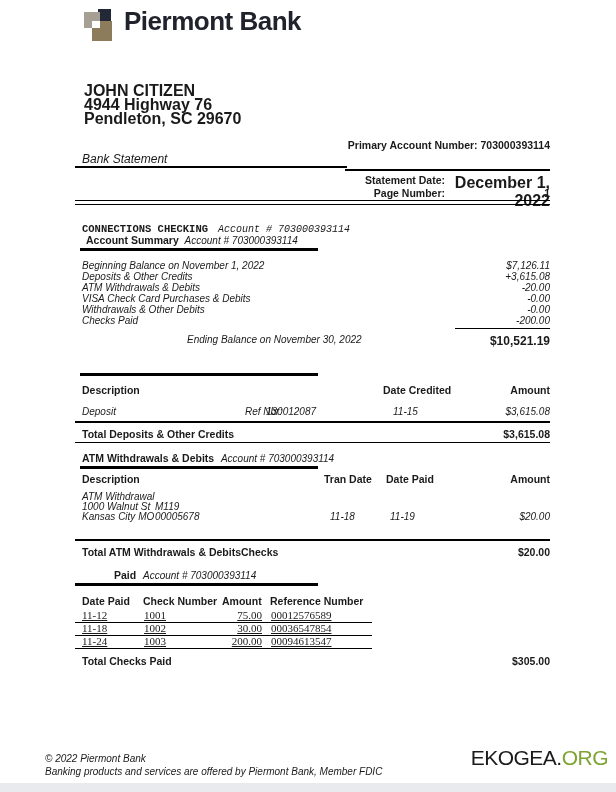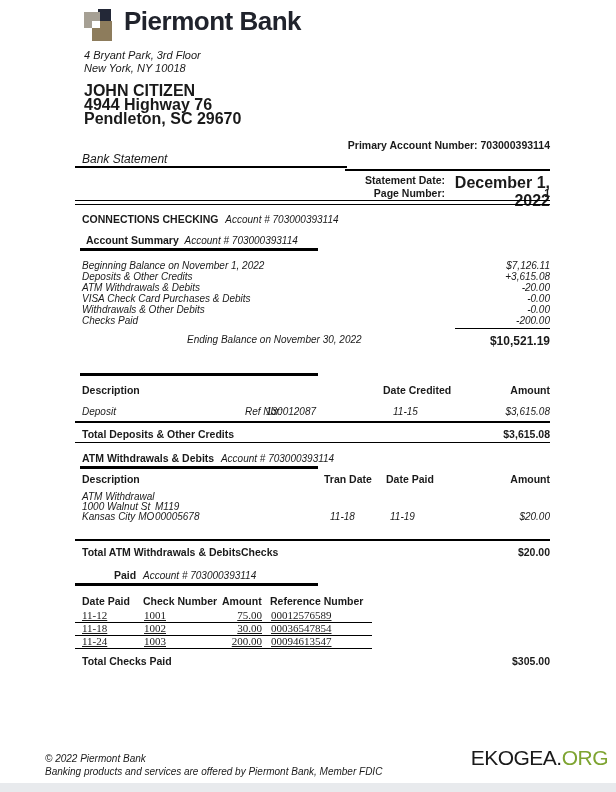--- a/index.html
+++ b/index.html
@@ -49,24 +49,20 @@
 <div class="page">
 
   <div class="logo-icon">
     <div class="sq sq-navy"></div>
     <div class="sq sq-gray"></div>
     <div class="sq sq-brown"></div>
     <div class="sq sq-white"></div>
   </div>
   <div class="bank-name">Piermont Bank</div>
 
-  <div class="abs addr i" style="left:84px; top:49px;">
-    <div>4 Bryant Park, 3rd Floor</div>
-    <div>New York, NY 10018</div>
-  </div>
 
   <div class="abs recipient" style="left:84px; top:84px;">
     <div>JOHN CITIZEN</div>
     <div>4944 Highway 76</div>
     <div>Pendleton, SC 29670</div>
   </div>
 
   <div class="abs b" style="left:300px; top:139px; width:250px; text-align:right; font-size:10.5px;">
     <span>Primary Account Number:</span>
     <span>703000393114</span>
@@ -75,21 +71,21 @@
   <div class="abs i" style="left:82px; top:152px; font-size:12px;">Bank Statement</div>
   <div class="line" style="left:75px; top:166px; width:272px; height:1.5px;"></div>
 
   <div class="line2" style="left:345px; top:169px; width:205px;"></div>
   <div class="abs b" style="left:345px; top:174px; width:100px; text-align:right; font-size:10.5px;">Statement Date:</div>
   <div class="abs b" style="left:450px; top:174px; width:100px; text-align:right; font-size:16px;">December 1, 2022</div>
   <div class="abs b" style="left:345px; top:187px; width:100px; text-align:right; font-size:10.5px;">Page Number:</div>
   <div class="abs b" style="left:450px; top:187px; width:100px; text-align:right; font-size:10.5px;">1</div>
   <div class="dbl" style="left:75px; top:200px; width:475px;"></div>
 
-  <div class="abs" style="left:82px; top:213px;">
+  <div class="abs" style="left:82px; top:223px;font-family:Liberation Mono, monospace;">
     <span class="hdr">CONNECTIONS CHECKING</span>
     <span class="i" style="margin-left:4px;">Account # 703000393114</span>
   </div>
 
   <div class="abs" style="left:86px; top:234px;">
     <span class="hdr">Account Summary</span>
     <span class="i" style="margin-left:3px;">Account # 703000393114</span>
   </div>
   <div class="thick" style="left:80px; top:248px; width:238px;"></div>
 

